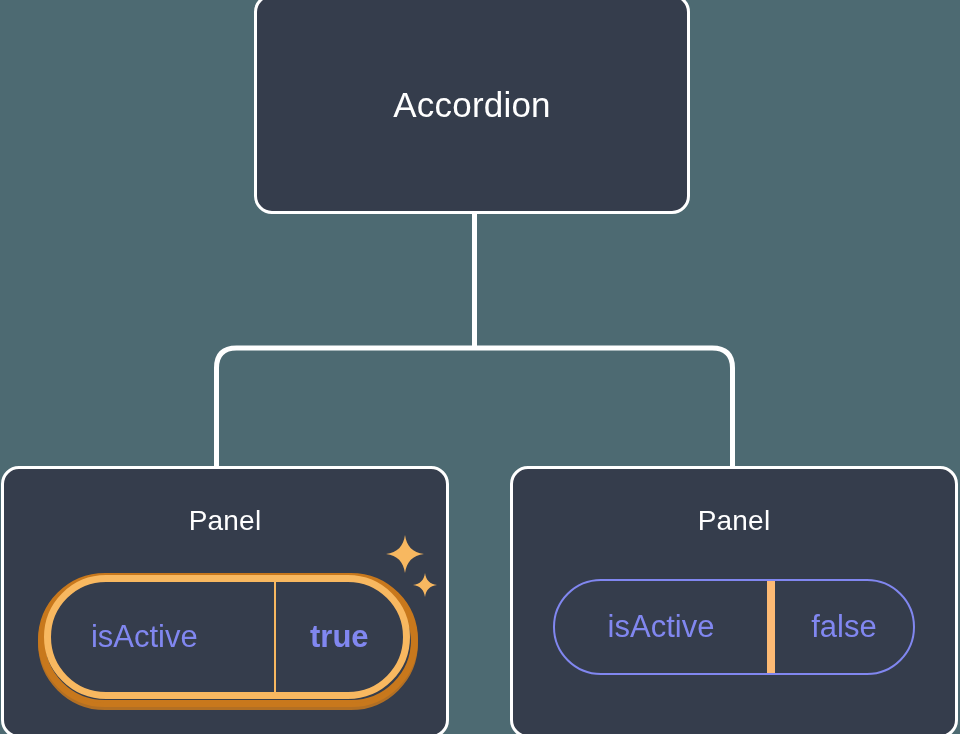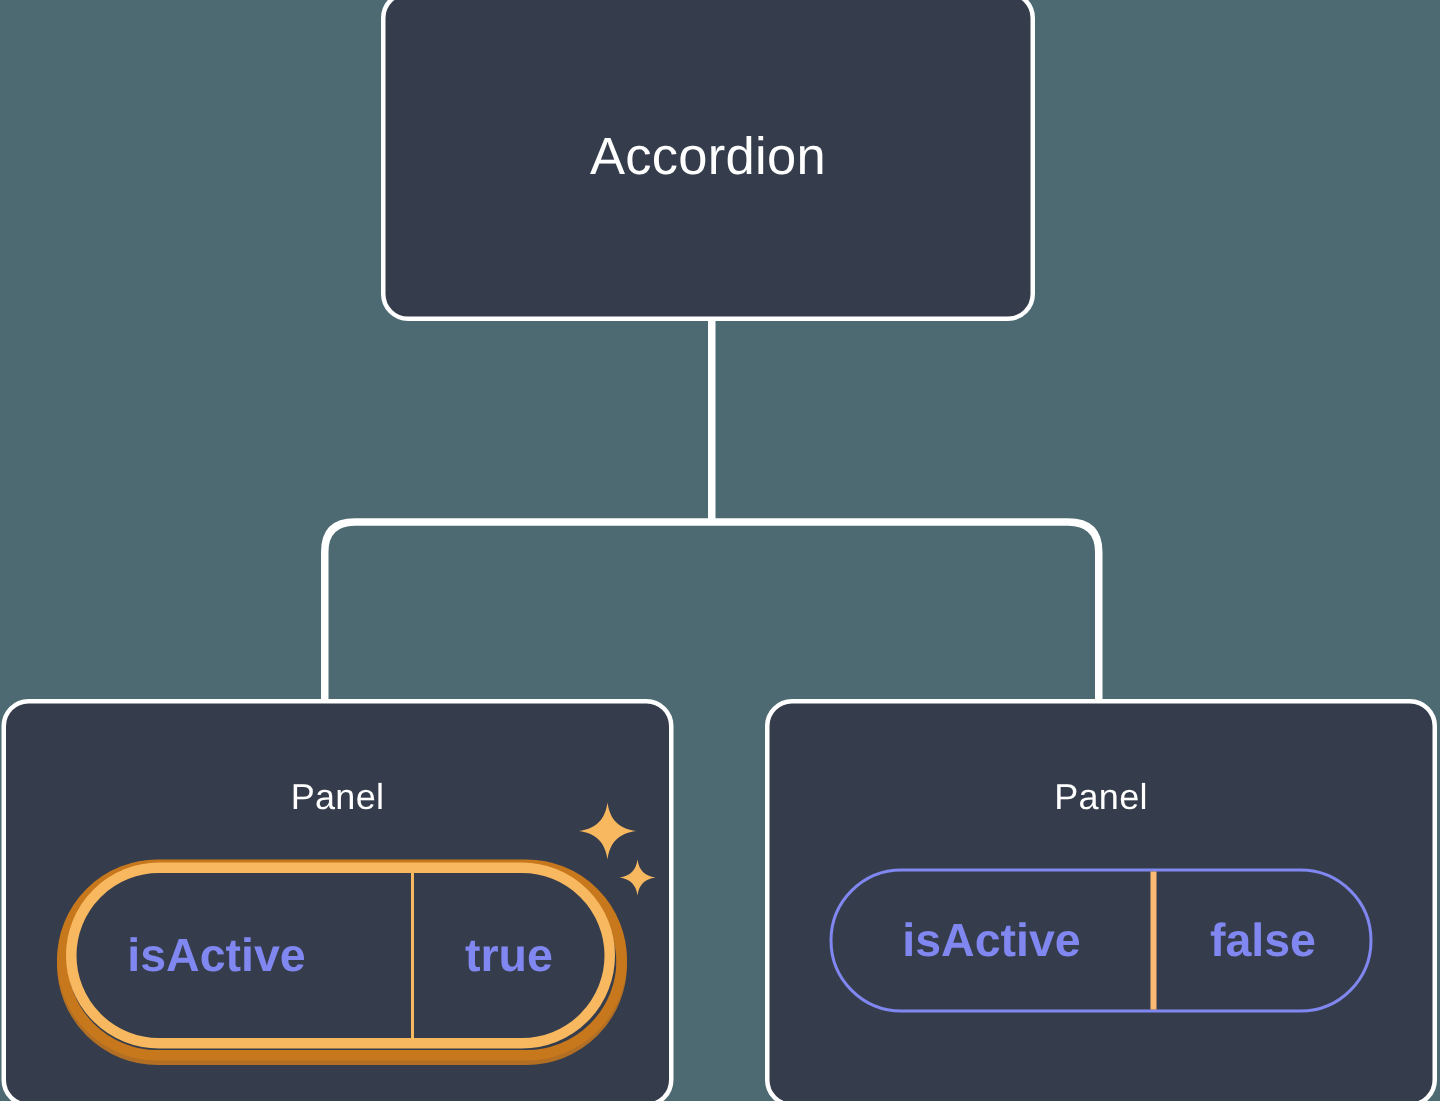--- a/index.html
+++ b/index.html
@@ -67,22 +67,22 @@
     letter-spacing: .2px;
     white-space: nowrap;
   }
 
   .node-root .node-title {
     top: 88px;
     font-size: 35px;
   }
 
   .node-child .node-title {
-    top: 49px;
-    font-size: 24px;
+    top: 36px;
+    font-size: 28px;
   }
 
   
   .pill-wrap {
     position: absolute;
     left: 0;
     width: 100%;
     display: flex;
     justify-content: center;
   }
@@ -101,27 +101,27 @@
   }
 
   .pill-cell {
     display: flex;
     align-items: center;
     justify-content: center;
     box-sizing: border-box;
     white-space: nowrap;
     color: #8187f0;
     font-size: 31px;
-    font-weight: 700;
+    font-weight: 400;
   }
 
   .pill-plain .pill-key   { width: 212px; }
   .pill-plain .pill-value {
     width: 146px;
-    border-left: 4px solid #fdba74;
+    border-left: 8px solid #fdba74;
   }
 
   
   .pill-highlight-wrap {
     position: absolute;
     left: 34px;
     top: 104px;
   }
 
   .ring-outer {

